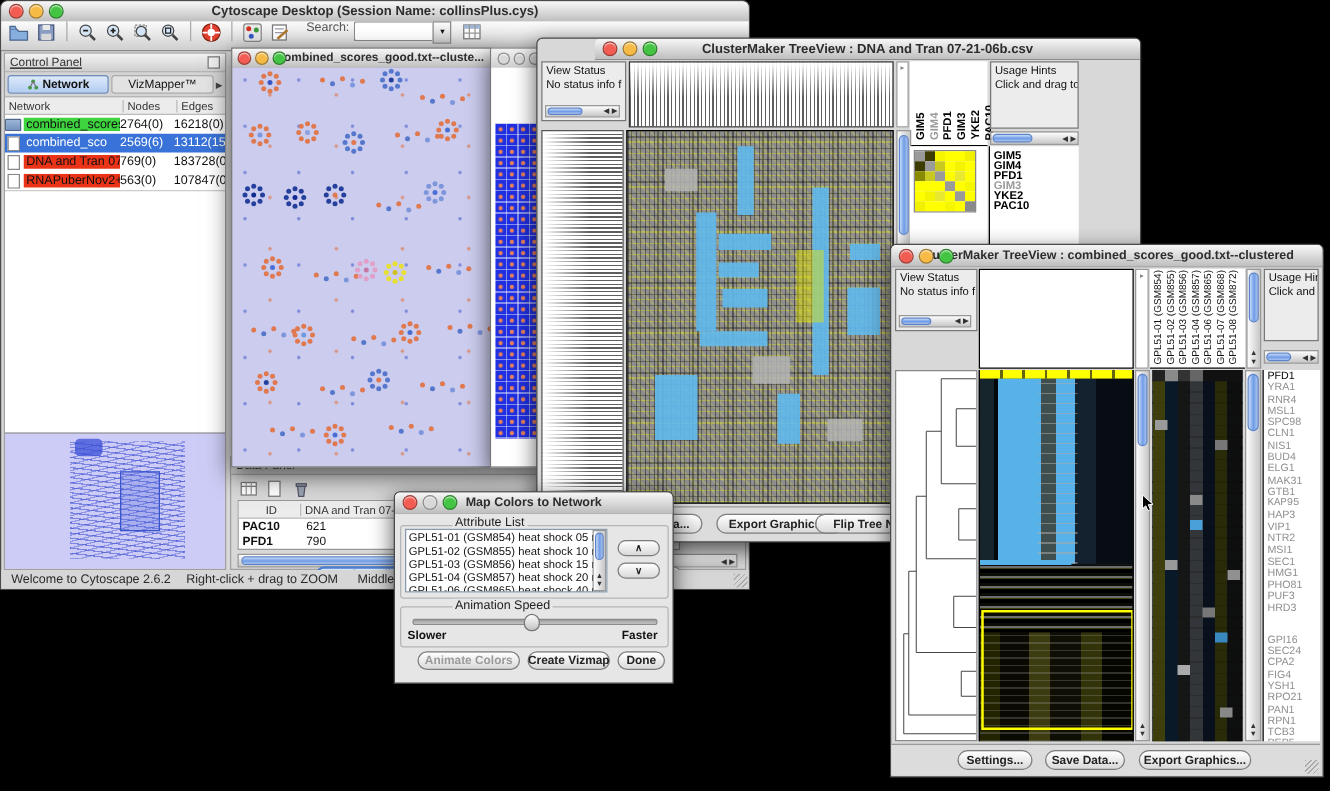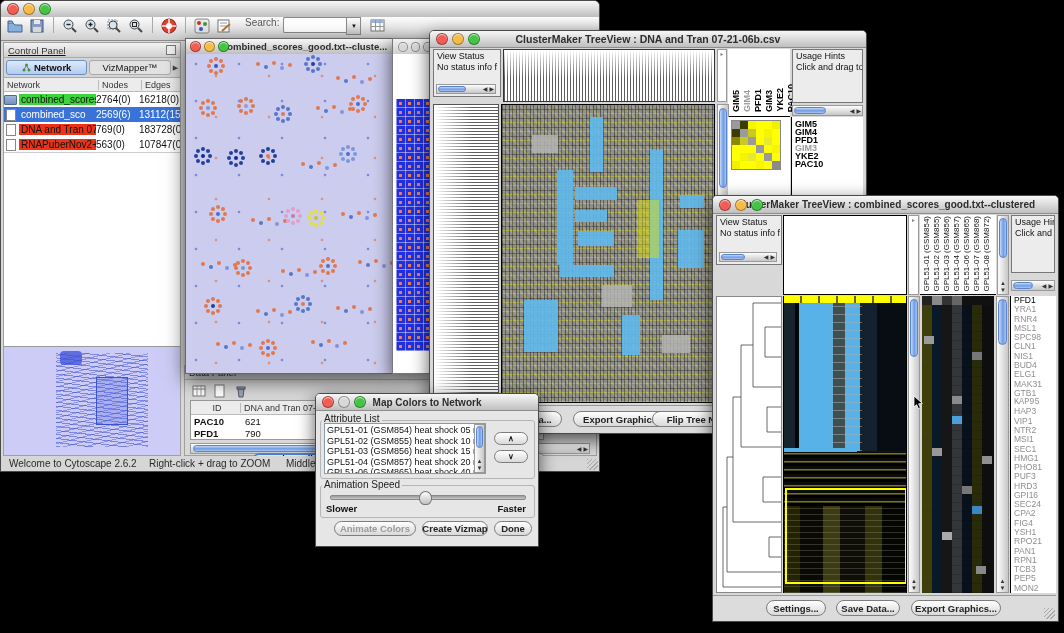--- a/index.html
+++ b/index.html
@@ -75,36 +75,37 @@
             background:#e6e6e6;font-size:9px;font-weight:bold;display:flex;align-items:center;
             justify-content:center;white-space:nowrap;overflow:hidden;box-sizing:border-box;padding:0 6px;}
   .ic-folder{width:11px;height:8px;background:linear-gradient(#9db6d8,#7391bd);border:1px solid #51688a;border-radius:1px;margin-right:2px;flex:none;}
   .ic-file{width:8px;height:10px;background:#fff;border:1px solid #888;margin:0 3px 0 2px;flex:none;}
   .cprow{display:flex;align-items:center;height:15px;font-size:10px;white-space:nowrap;overflow:hidden;}
   .cprow .nm{width:92px;overflow:hidden;display:flex;align-items:center;flex:none;}
   .cprow .nd{width:43px;flex:none;overflow:hidden;}
   .cprow .ed{flex:1;overflow:hidden;}
   .hdrcell{font-size:9px;color:#333;border-right:1px solid #bbb;padding-left:3px;box-sizing:border-box;}
   .group{position:absolute;border:1px solid #b5b5b5;border-radius:3px;}
-  .glabel{position:absolute;font-size:10px;color:#222;background:#e6e6e6;padding:0 2px;}
+  .glabel{position:absolute;font-size:10px;color:#222;background:#e6e6e6;padding:0 2px;margin-left:40px;}
   .listitem{font-size:9px;line-height:10.6px;white-space:nowrap;overflow:hidden;}
   .statustx{position:absolute;font-size:10px;color:#2a2a2a;white-space:nowrap;}
 </style>
 </head>
 <body>
 
 <div id="stage">
 
   <div class="win" style="left:0;top:8;width:598px;height:470px;border-radius:6px 6px 0 0;">
     <div class="tbar" style="border-radius:5px 5px 0 0;">
       <div class="lights">
         <span class="lt r"></span>
         <span class="lt y"></span>
         <span class="lt g"></span>
       </div>
+      <span class="ttl">Cytoscape Desktop (Session Name: collinsPlus.cys)</span>
     </div>
 
     <div style="position:absolute;left:0;top:16px;width:100%;height:24px;background:linear-gradient(#fcfcfc,#cfcfcf);border-bottom:1px solid #8a8a8a;display:flex;align-items:flex-start;padding-left:5px;box-sizing:border-box;gap:4px;">
       <span class="tbi">
         <svg width="16" height="16">
             <path d="M1 5 h5 l2 2 h7 v7 H1 z" fill="#86aede" stroke="#4a648c"></path>
             <path d="M1 5 v-2 h4 l1 2" fill="#86aede" stroke="#4a648c"></path>
           </svg>
         </span>
       <span class="tbi">
@@ -370,21 +371,21 @@
     </div>
     <div style="position:absolute;left:0;top:15px;right:0;bottom:0;background:#fff;">
       <div style="position:absolute;left:3px;top:45px;width:33px;height:252px;background-color:#2030e0;
                   background-image:radial-gradient(#e8815a 1.4px,transparent 2px),
                                    repeating-linear-gradient(0deg,rgba(255,255,255,.45) 0 1px,transparent 1px 9px),
                                    repeating-linear-gradient(90deg,rgba(255,255,255,.45) 0 1px,transparent 1px 9px);
                   background-size:9px 9px,auto,auto;"></div>
     </div>
   </div>
 
-  <div class="win" style="left:429px;top:30px;width:436px;height:402px;border-radius:5px 5px 0 0;">
+  <div class="win" style="left:429px;top:30px;width:436px;height:402px;border-radius:5px 5px 0 0;padding-left:46px;">
     <div class="tbar" style="border-radius:4px 4px 0 0;">
       <div class="lights">
         <span class="lt r"></span>
         <span class="lt y"></span>
         <span class="lt g"></span>
       </div>
       <span class="ttl">ClusterMaker TreeView : DNA and Tran 07-21-06b.csv</span>
     </div>
 
     <div class="tvpanel" style="left:3px;top:18px;width:68px;height:48px;">
@@ -634,21 +635,21 @@
         <div style="color: rgb(143, 143, 143); font-family: Liberation Mono, monospace;">KAP95</div>
         <div style="color: rgb(143, 143, 143);">HAP3</div>
         <div style="color: rgb(143, 143, 143);">VIP1</div>
         <div style="color: rgb(143, 143, 143);">NTR2</div>
         <div style="color: rgb(143, 143, 143);">MSI1</div>
         <div style="color: rgb(143, 143, 143);">SEC1</div>
         <div style="color: rgb(143, 143, 143);">HMG1</div>
         <div style="color: rgb(143, 143, 143);">PHO81</div>
         <div style="color: rgb(143, 143, 143);">PUF3</div>
         <div style="color: rgb(143, 143, 143);">HRD3</div>
-        <div style="color: rgb(143, 143, 143);">GPI16</div>
+        <div style="color: rgb(143, 143, 143); margin-top: 16px;">GPI16</div>
         <div style="color: rgb(143, 143, 143);">SEC24</div>
         <div style="color: rgb(143, 143, 143);">CPA2</div>
         <div style="color: rgb(143, 143, 143);">FIG4</div>
         <div style="color: rgb(143, 143, 143);">YSH1</div>
         <div style="color: rgb(143, 143, 143);">RPO21</div>
         <div style="color: rgb(143, 143, 143);">PAN1</div>
         <div style="color: rgb(143, 143, 143);">RPN1</div>
         <div style="color: rgb(143, 143, 143);">TCB3</div>
         <div style="color: rgb(143, 143, 143);">PEP5</div>
         <div style="color: rgb(143, 143, 143);">MON2</div>

